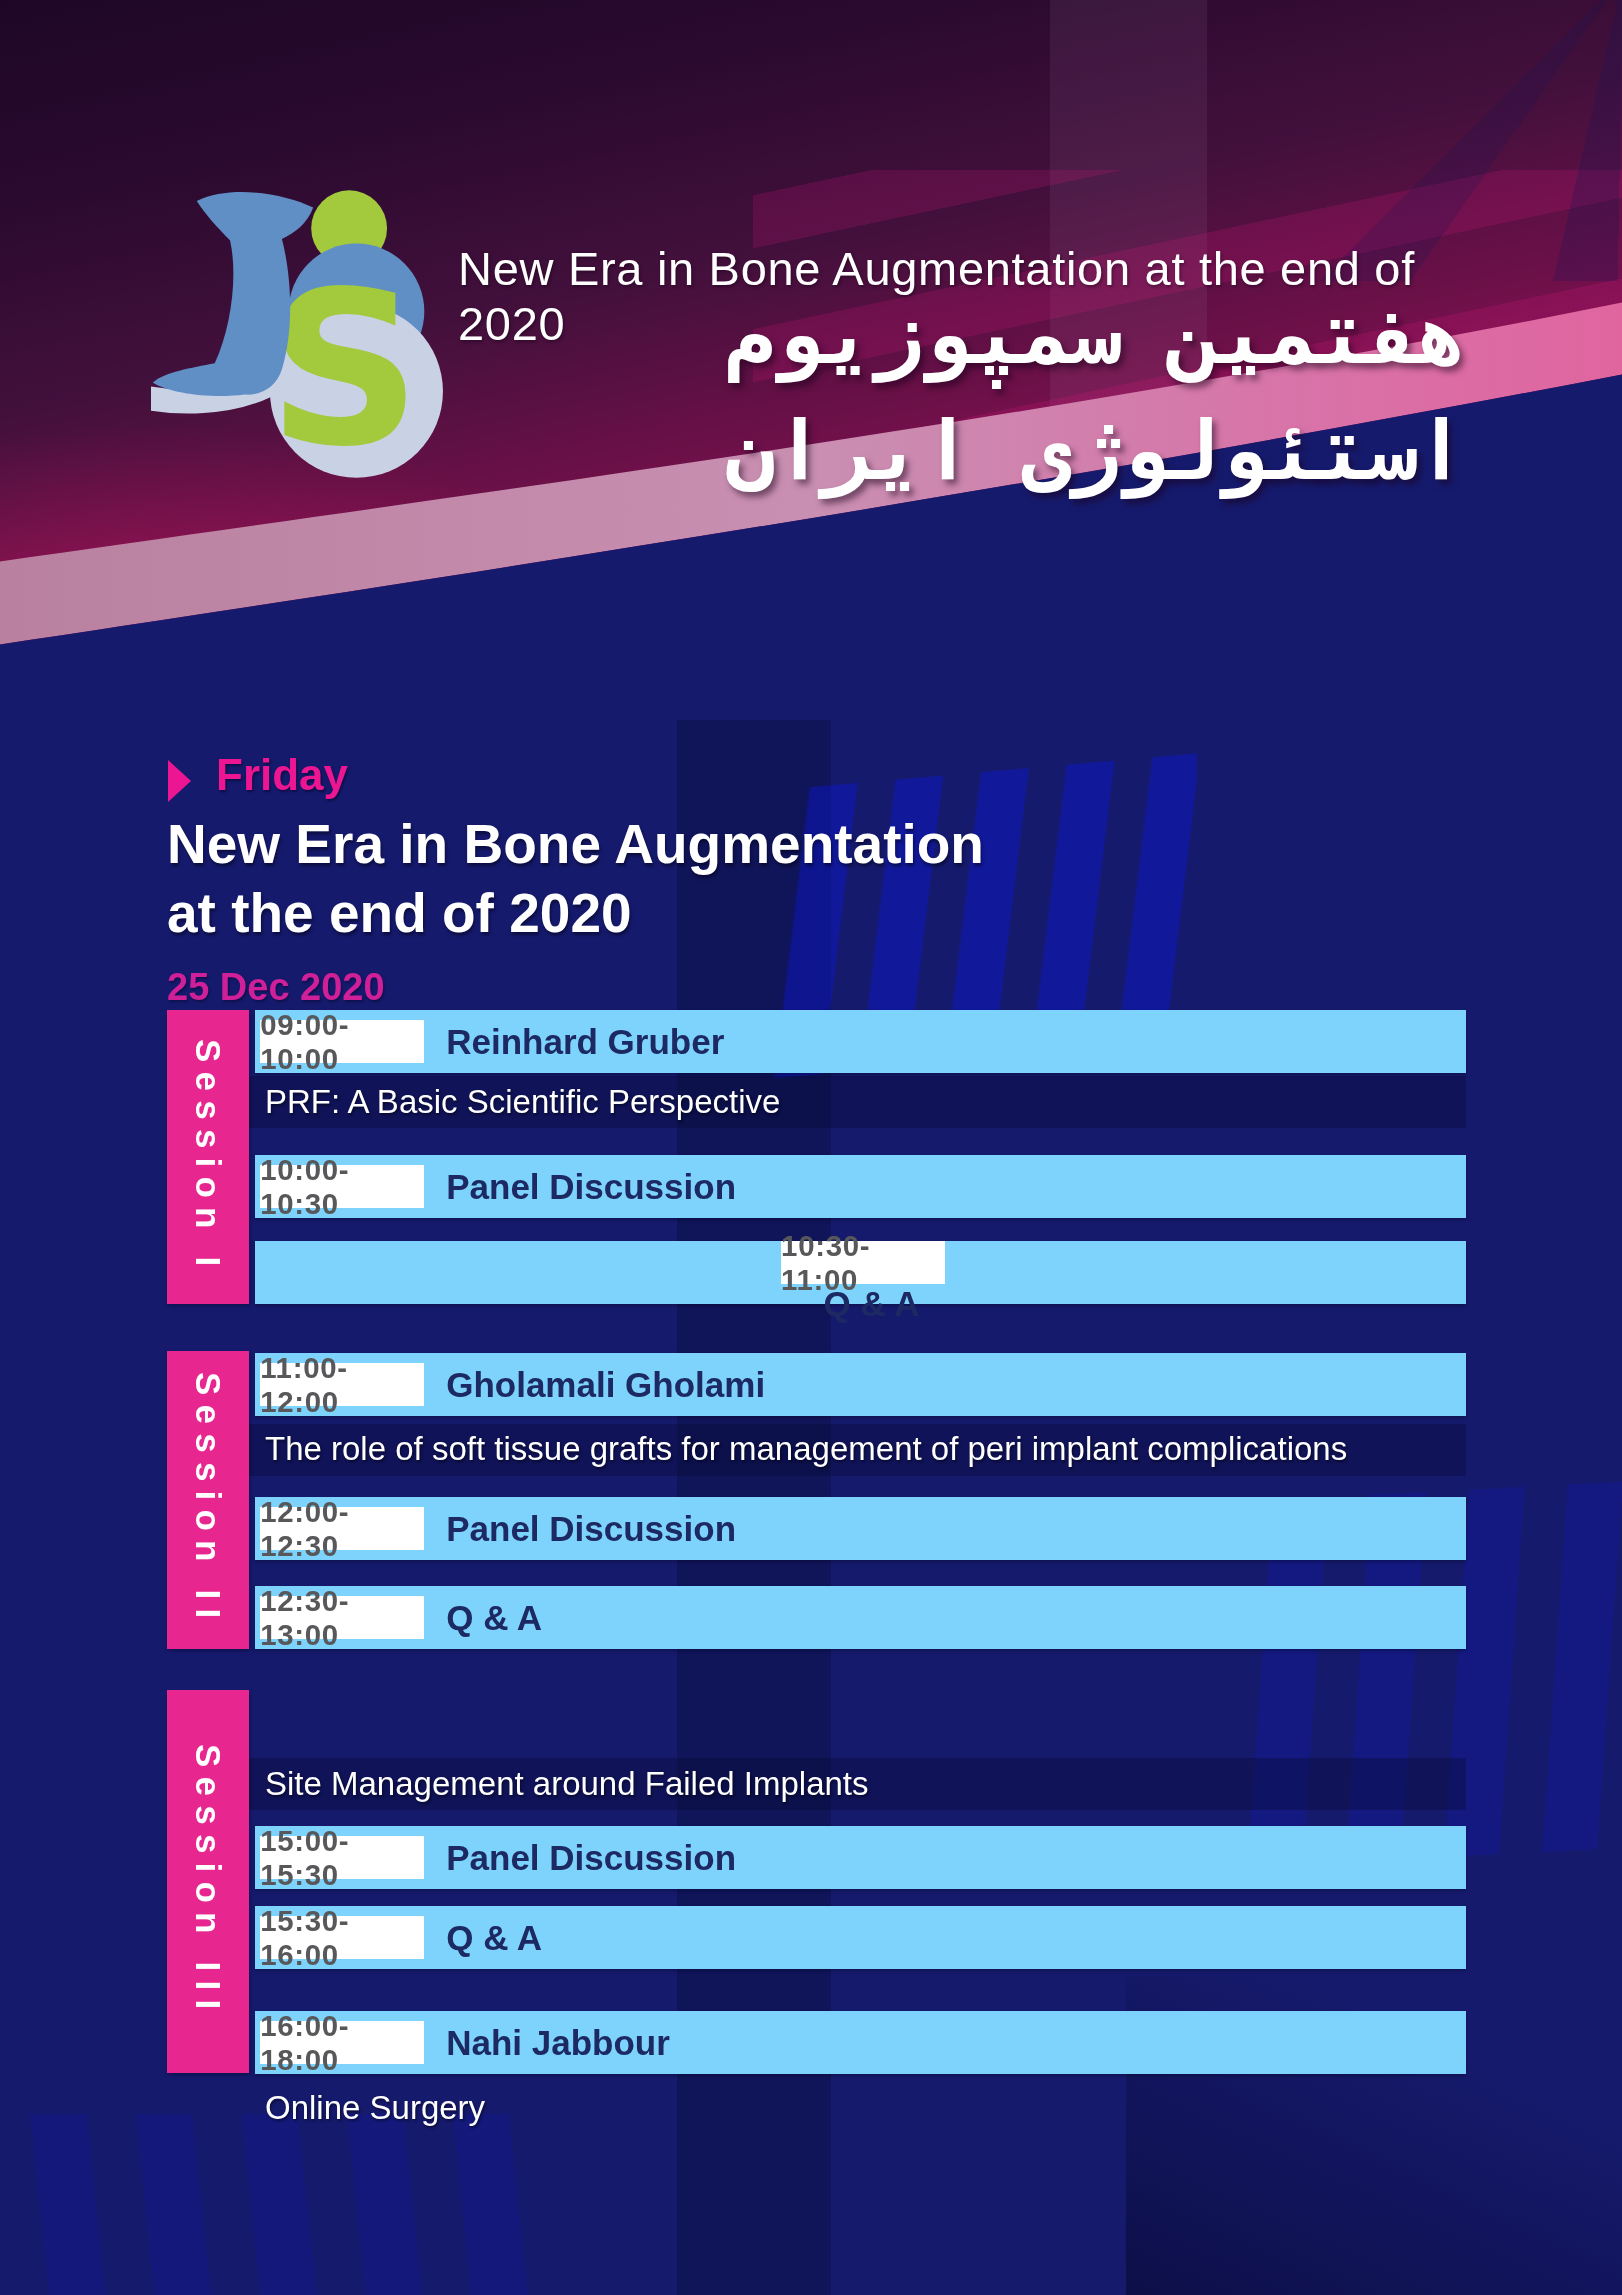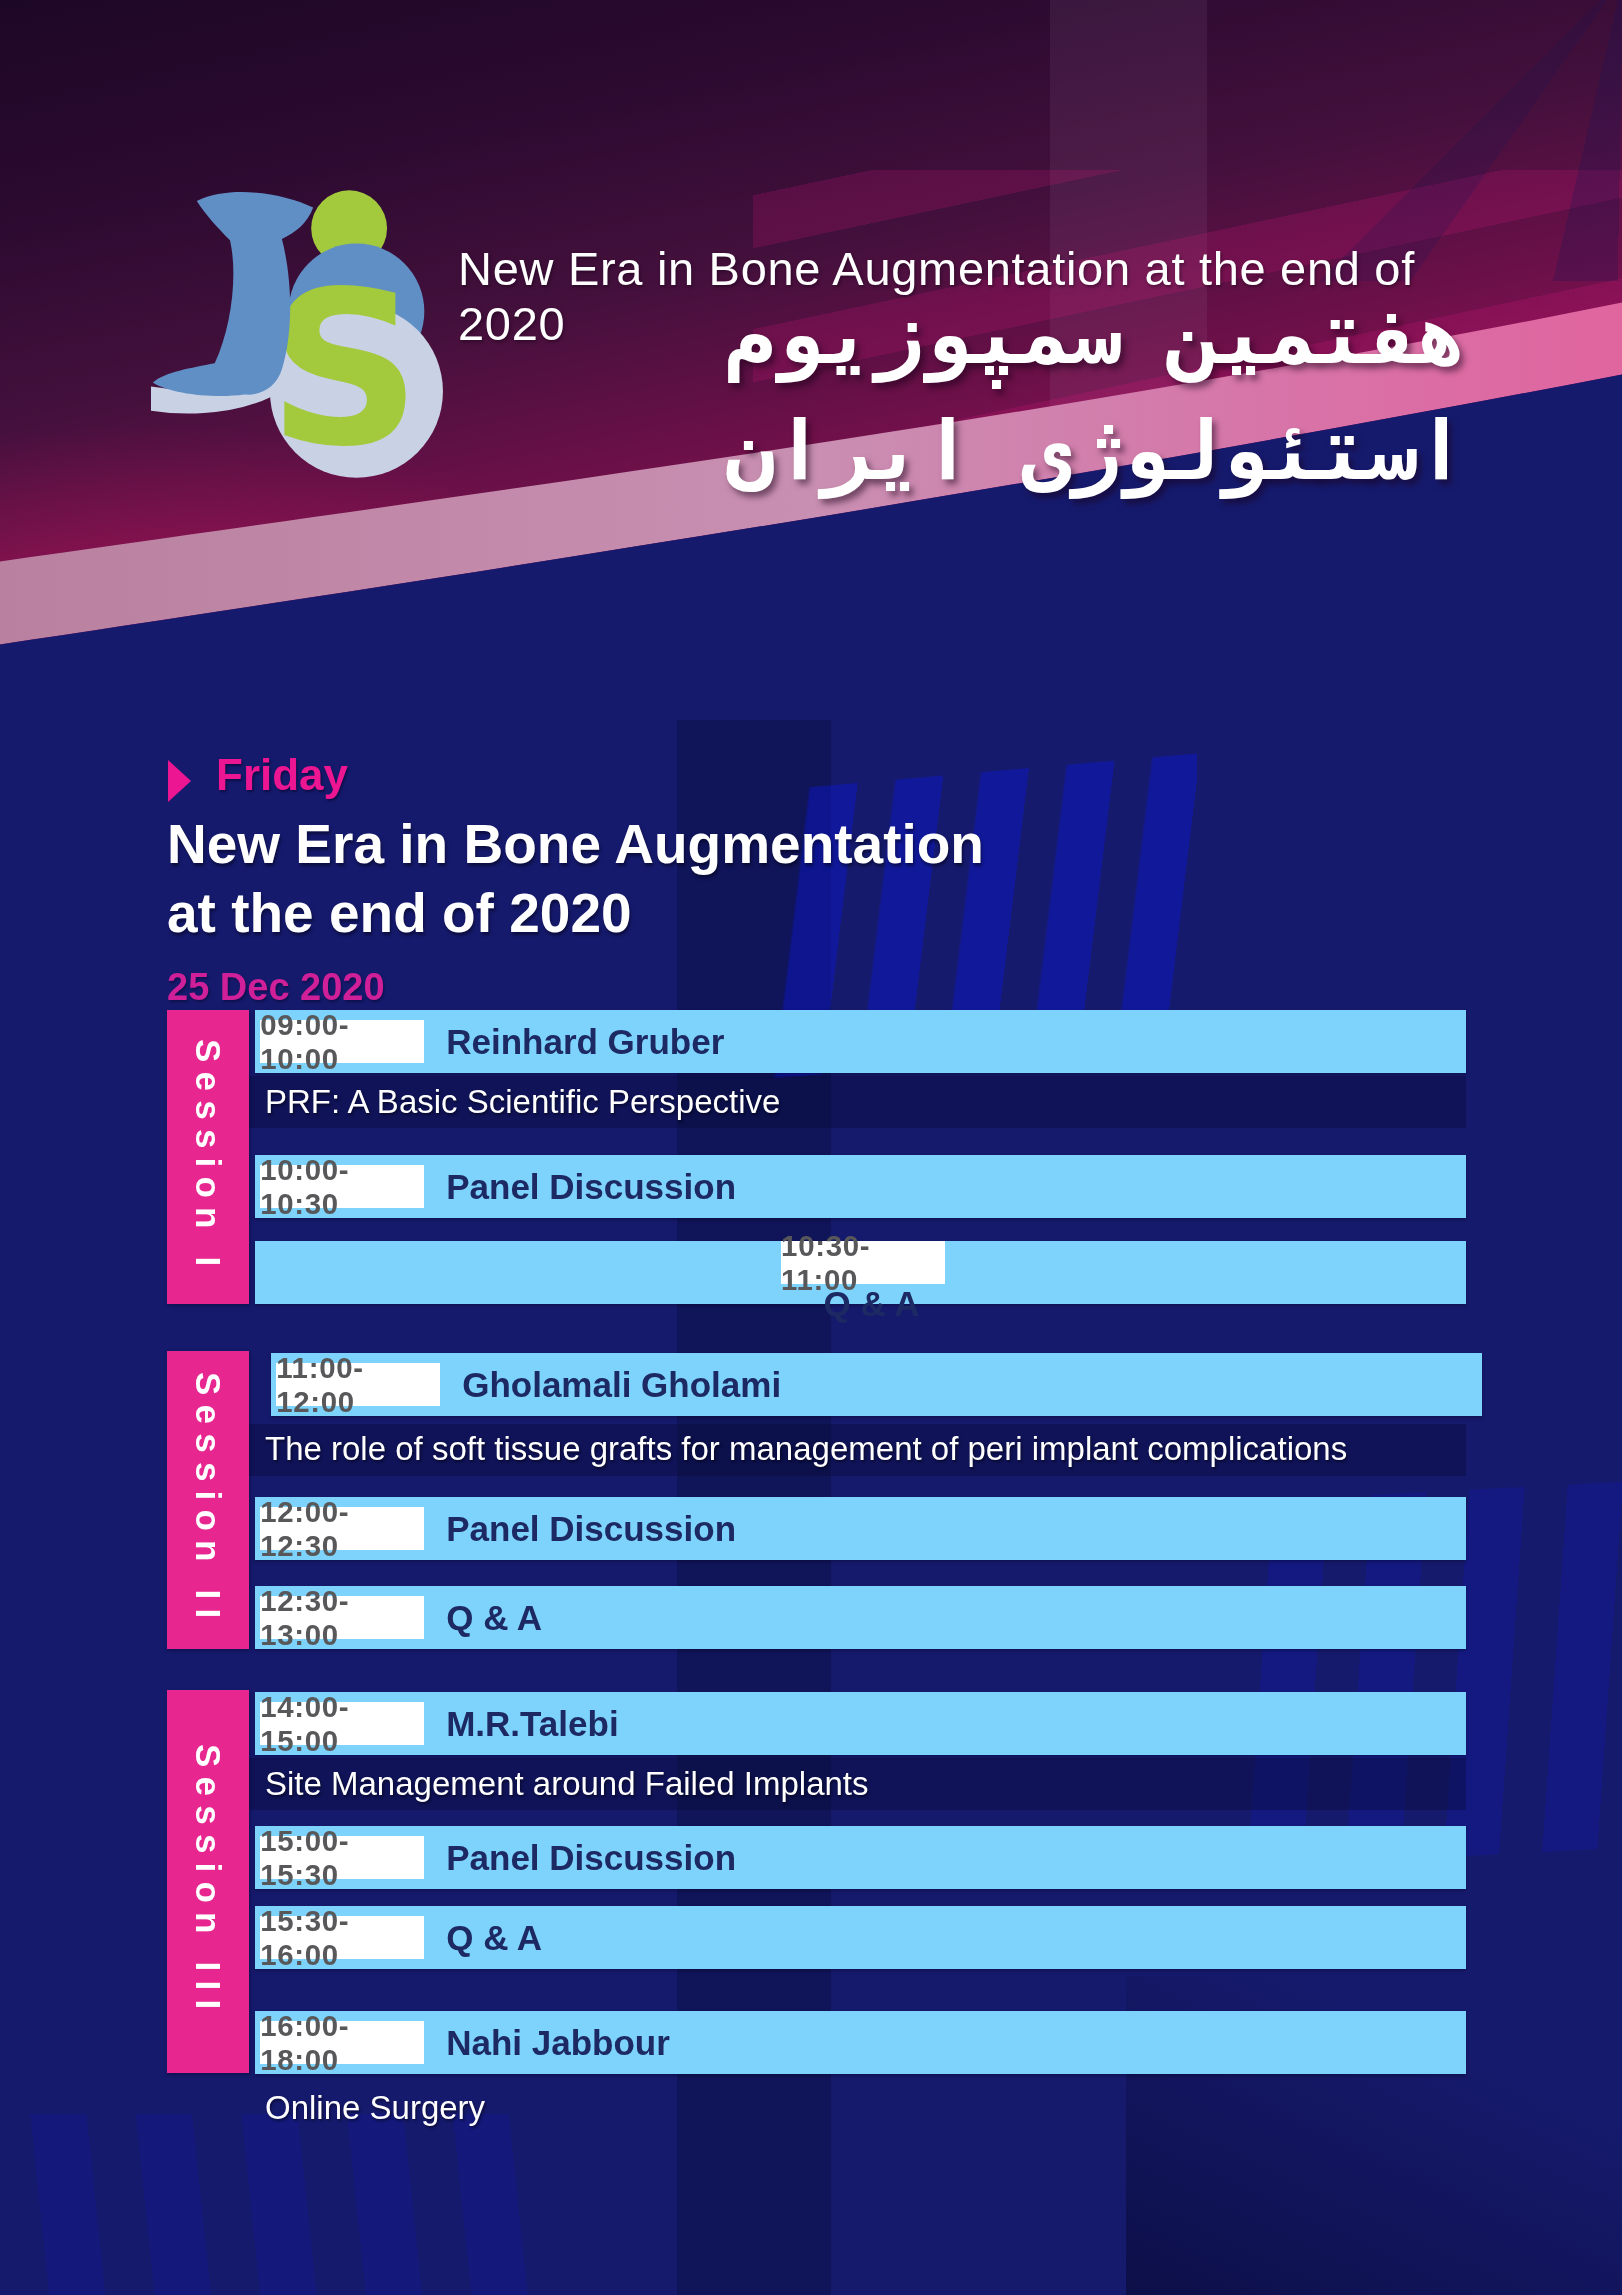--- a/index.html
+++ b/index.html
@@ -143,21 +143,21 @@
   <div class="abs row" style="top:1241px;flex-direction:column;">
     <div class="timebox">
         <span>10:30-11:00</span>
       </div>
     <div class="rowlabel">Q &amp; A</div>
   </div>
 
   <div class="abs sessionbar" style="top:1351px;height:298px;">
     <span>Session II</span>
   </div>
-  <div class="abs row" style="top:1353px;margin-left:16px;">
+  <div class="abs row" style="top:1353px;">
     <div class="timebox">
         <span>11:00-12:00</span>
       </div>
     <div class="rowlabel">Gholamali Gholami</div>
   </div>
   <div class="abs talk" style="top:1430px;">The role of soft tissue grafts for management of peri implant complications</div>
   <div class="abs row" style="top:1497px;">
     <div class="timebox">
         <span>12:00-12:30</span>
       </div>
@@ -166,26 +166,20 @@
   <div class="abs row" style="top:1586px;">
     <div class="timebox">
         <span>12:30-13:00</span>
       </div>
     <div class="rowlabel">Q &amp; A</div>
   </div>
 
   <div class="abs sessionbar" style="top:1690px;height:383px;">
     <span>Session III</span>
   </div>
-  <div class="abs row" style="top:1692px;">
-    <div class="timebox">
-        <span>14:00-15:00</span>
-      </div>
-    <div class="rowlabel">M.R.Talebi</div>
-  </div>
   <div class="abs talk" style="top:1765px;">Site Management around Failed Implants</div>
   <div class="abs row" style="top:1826px;">
     <div class="timebox">
         <span>15:00-15:30</span>
       </div>
     <div class="rowlabel">Panel Discussion</div>
   </div>
   <div class="abs row" style="top:1906px;">
     <div class="timebox">
         <span>15:30-16:00</span>

